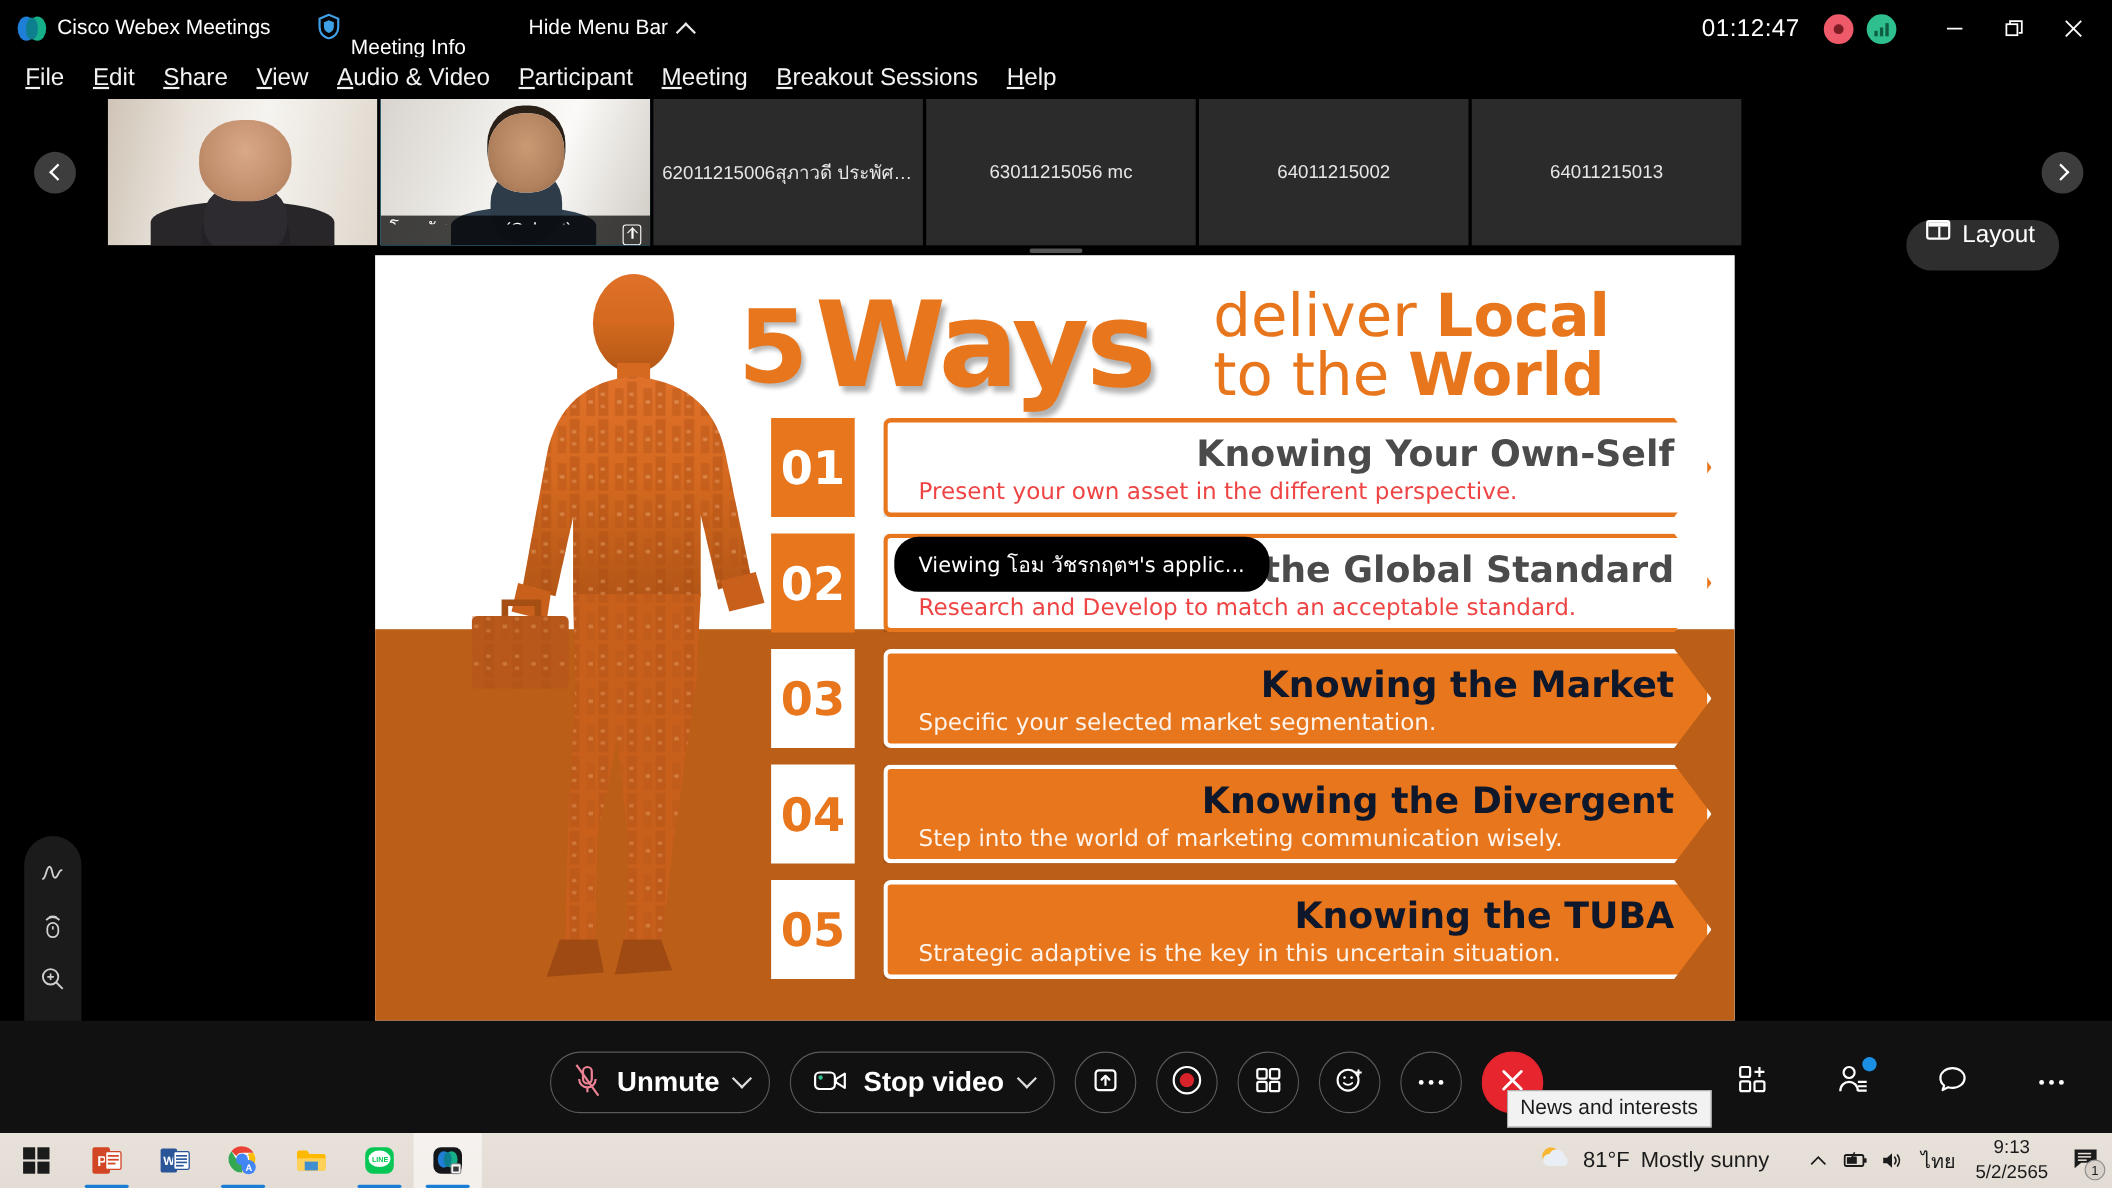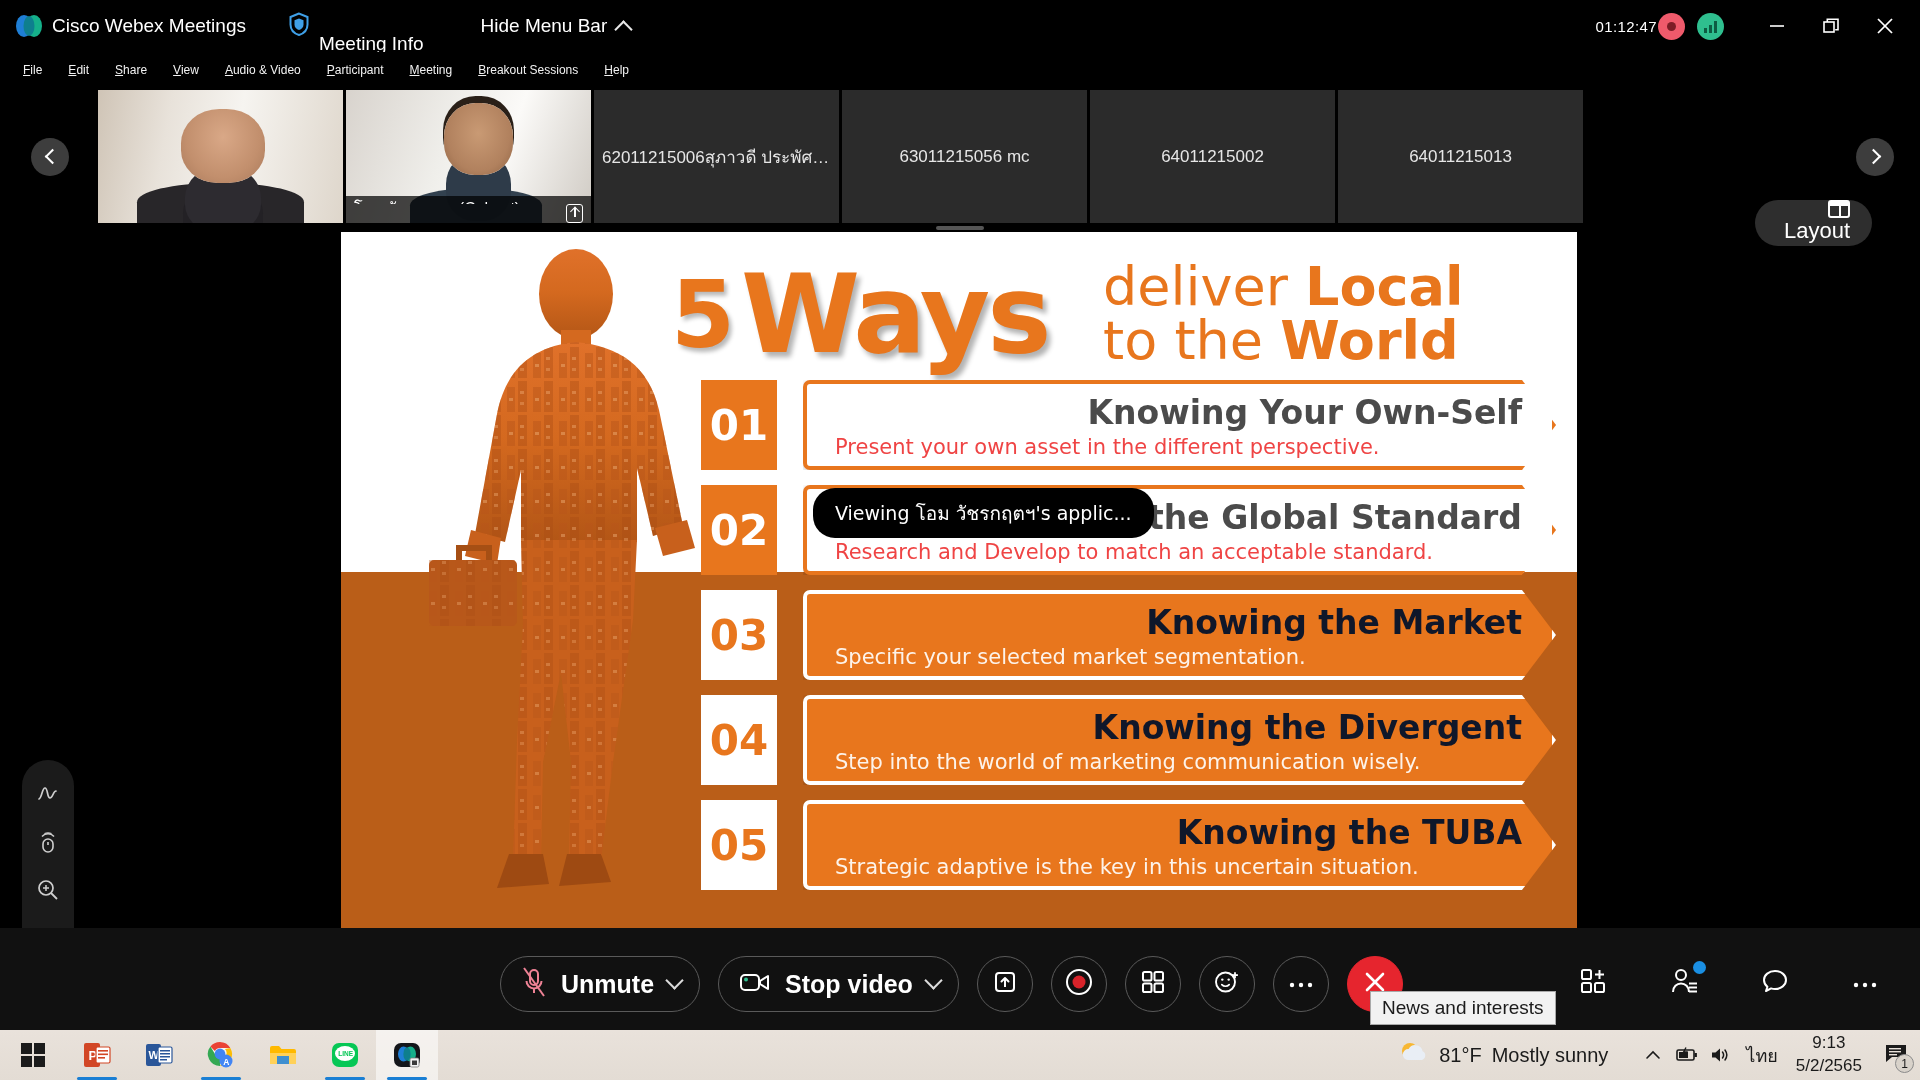--- a/index.html
+++ b/index.html
@@ -31,21 +31,21 @@
   }
   .tb-hidemenu-label { color: #fff; font-size: 19px; white-space: nowrap; }
   .chevron-up {
     display:inline-block; width: 13px; height: 13px; margin-left: 10px;
     border-left: 2px solid #e8e8e8; border-top: 2px solid #e8e8e8;
     transform: rotate(45deg); position: relative; top: 3px;
   }
   .tb-right {
     position: absolute; right: 0; top: 0; height: 52px; display: flex; align-items: center;
   }
-  .tb-timer { color: #fff; font-size: 15px; letter-spacing: .4px; margin-right: 1px; }
+  .tb-timer { color: #fff; font-size: 22px; letter-spacing: .4px; margin-right: 22px; }
   .rec-dot {
     width: 27px; height: 27px; border-radius: 50%; background: #ef5a6b;
     display:flex; align-items:center; justify-content:center; margin-right: 12px;
   }
   .rec-dot::after { content:""; width: 9px; height: 9px; border-radius: 50%; background: #7c1d26; }
   .net-ico {
     width: 27px; height: 27px; border-radius: 50%; background: #2fbf8f;
     display:flex; align-items:flex-end; justify-content:center; padding-bottom:7px; margin-right: 26px;
   }
   .net-ico i { display:inline-block; width:3px; background:#0d5c43; margin:0 1px; }
@@ -56,21 +56,21 @@
   }
   .wbtn svg { display:block; }
   .wbtn.close { margin-right: 8px; }
 
   
   .menubar {
     position: absolute; top: 52px; left: 0; width: 1920px; height: 36px;
     background: #000; display: flex; align-items: center; padding-left: 10px;
   }
   .menuitem {
-    color: #f2f2f2; font-size: 12px; padding: 3px 13px; cursor: pointer; white-space: nowrap;
+    color: #f2f2f2; font-size: 22px; padding: 3px 13px; cursor: pointer; white-space: nowrap;
   }
   .menuitem u { text-decoration: underline; }
 
   
   .filmstrip {
     position: absolute; top: 90px; left: 0; width: 1920px; height: 133px; background: #000;
   }
   .strip-inner { position: absolute; left: 98px; top: 0; display: flex; height: 133px; }
   .thumb {
     position: relative; width: 245px; height: 133px; background: #2b2b2b;
@@ -127,22 +127,22 @@
   }
   .strip-arrow.left { left: 31px; }
   .strip-arrow.right { right: 26px; }
   .arrowglyph { width:11px;height:11px;border-left:2.4px solid #fff;border-top:2.4px solid #fff; }
   .strip-arrow.left .arrowglyph { transform: rotate(-45deg); margin-left:4px; }
   .strip-arrow.right .arrowglyph { transform: rotate(135deg); margin-right:4px; }
 
   .layout-pill {
     position:absolute; right: 48px; top: 110px;
     background: #2e2e2e; border-radius: 24px; height: 46px;
-    display:flex; align-items:flex-end; padding: 0 22px 0 18px; cursor:pointer;
-    box-shadow: 0 2px 10px rgba(0,0,0,.5); z-index: 5; flex-direction: column;
+    display:flex; align-items:flex-start; padding: 0 22px 0 18px; cursor:pointer;
+    box-shadow: 0 2px 10px rgba(0,0,0,.5); z-index: 5;
   }
   .layout-pill .lbl { color:#fff; font-size: 22px; margin-left: 11px; }
   .layout-ico {
     width: 22px; height: 18px; border: 2px solid #fff; border-radius: 3px; position:relative;
   }
   .layout-ico::before{content:"";position:absolute;left:0;top:0;width:100%;height:4px;background:#fff;}
   .layout-ico::after{content:"";position:absolute;left:50%;top:4px;width:2px;height:10px;background:#fff;}
 
   .strip-handle {
     position:absolute; left:50%; transform:translateX(-50%); top: 226px;

